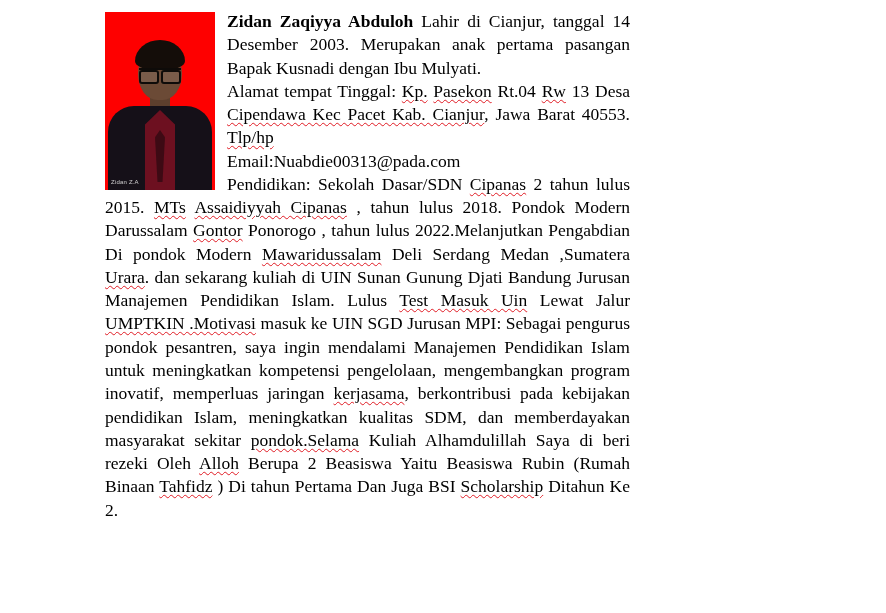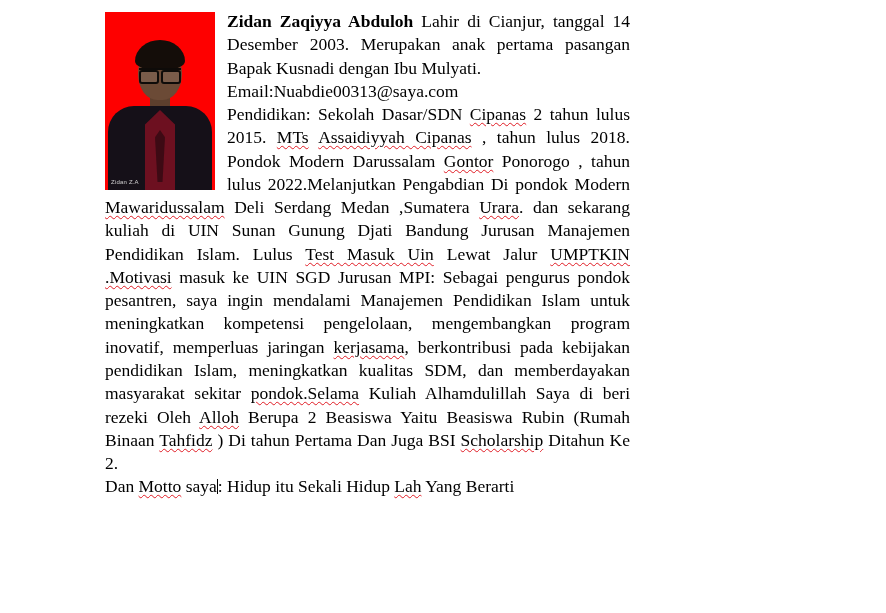--- a/index.html
+++ b/index.html
@@ -180,22 +180,22 @@
       <div class="glasses"></div>
       <div class="neck"></div>
       <div class="body"></div>
       <div class="shirt"></div>
       <div class="tie"></div>
       <div class="label">Zidan Z.A</div>
     </div>
 
     <p class="para top"><span class="nm">Zidan Zaqiyya Abduloh</span><span> Lahir di Cianjur, tanggal 14 Desember 2003. Merupakan anak pertama pasangan Bapak Kusnadi dengan Ibu Mulyati.</span></p>
 
-
-
-    <p class="para">Email:Nuabdie00313@saya.com</p>
+    <p class="para"><span>Alamat tempat Tinggal: </span><span class="sp">Kp.</span> <span class="sp">Pasekon</span><span> Rt.04 </span><span class="sp">Rw</span><span> 13 Desa </span><span class="sp">Cipendawa Kec Pacet Kab. Cianjur</span><span>, Jawa Barat 40553. </span><span class="sp">Tlp/hp</span></p>
+
+
+    <p class="para">Email:Nuabdie00313@pada.com</p>
 
     <p class="para"><span>Pendidikan: Sekolah Dasar/SDN </span><span class="sp">Cipanas</span><span> 2   tahun lulus 2015. </span><span class="sp">MTs</span><span> </span><span class="sp">Assaidiyyah Cipanas</span><span> ,  tahun lulus 2018.  Pondok Modern Darussalam </span><span class="sp">Gontor</span><span>  Ponorogo , tahun lulus 2022.Melanjutkan Pengabdian Di pondok Modern </span><span class="sp">Mawaridussalam</span><span> Deli Serdang Medan ,Sumatera </span><span class="sp">Urara</span><span>. dan sekarang kuliah di UIN Sunan Gunung Djati Bandung Jurusan Manajemen Pendidikan Islam. Lulus </span><span class="sp">Test Masuk Uin</span><span> Lewat Jalur </span><span class="sp">UMPTKIN .Motivasi</span><span> masuk ke UIN SGD Jurusan MPI: Sebagai pengurus pondok pesantren, saya ingin mendalami Manajemen Pendidikan Islam untuk meningkatkan kompetensi pengelolaan, mengembangkan program inovatif, memperluas jaringan </span><span class="sp">kerjasama</span><span>, berkontribusi pada kebijakan pendidikan Islam, meningkatkan kualitas SDM, dan memberdayakan masyarakat sekitar </span><span class="sp">pondok.Selama</span><span> Kuliah Alhamdulillah Saya di beri rezeki Oleh </span><span class="sp">Alloh</span><span>   Berupa 2 Beasiswa Yaitu Beasiswa Rubin (Rumah Binaan </span><span class="sp">Tahfidz</span><span> ) Di tahun Pertama  Dan Juga BSI </span><span class="sp">Scholarship</span><span>  Ditahun Ke 2.</span></p>
 
-    <p class="para"><span>Dan </span><span class="sp">Motto</span><span> saya</span><span class="caret"></span><span>: Hidup itu  Sekali Hidup </span><span class="sp">Lah</span><span> Yang Berarti</span></p>
 
   </div>
 </div>
 
 </body></html>

